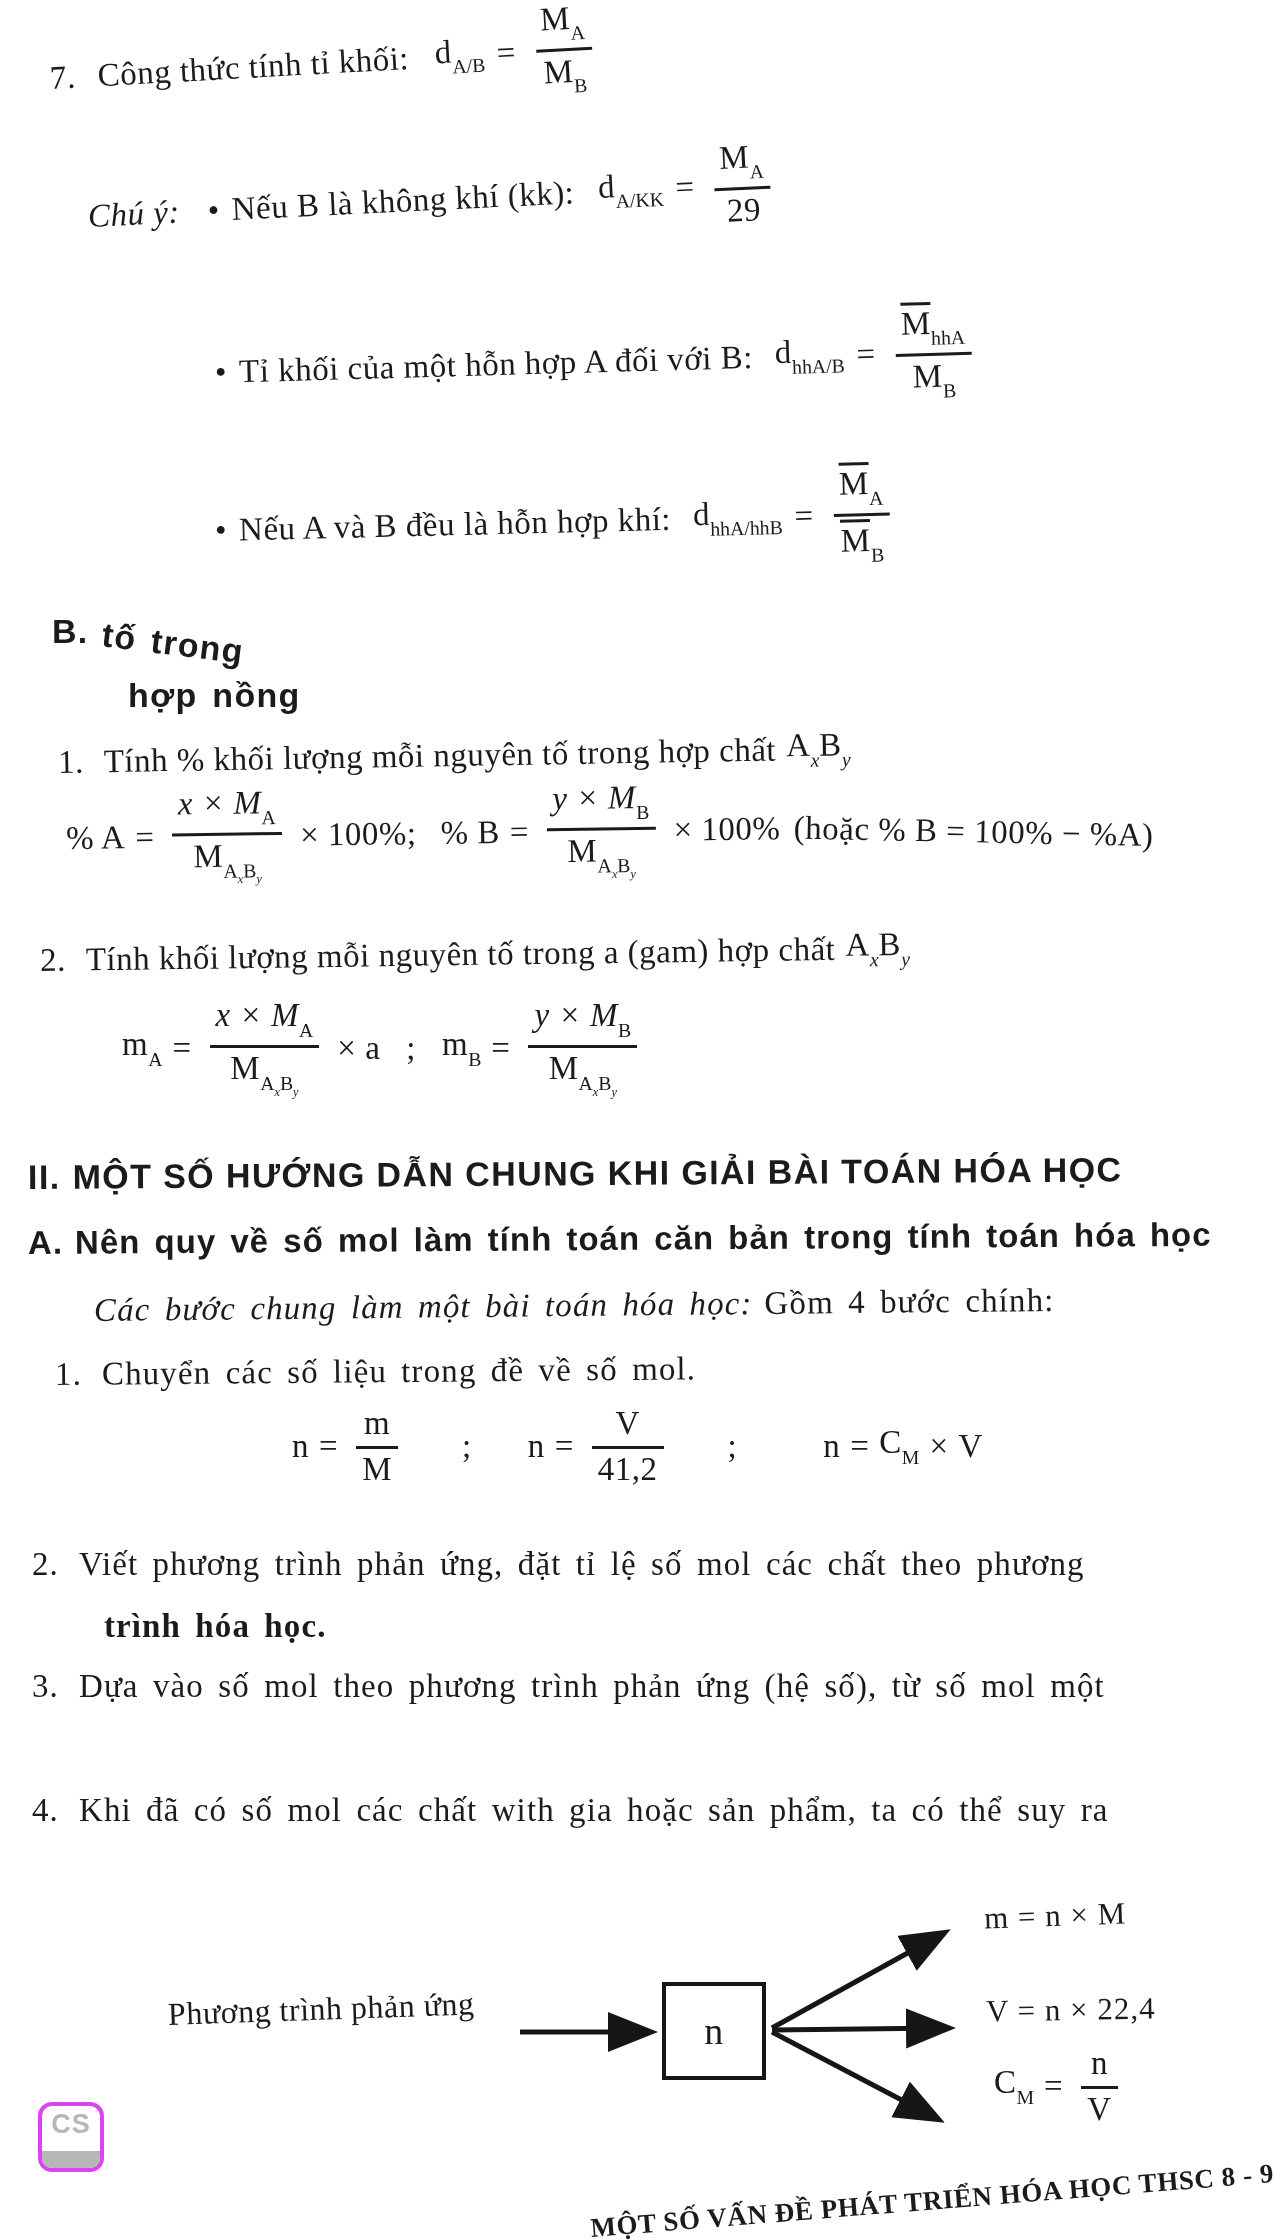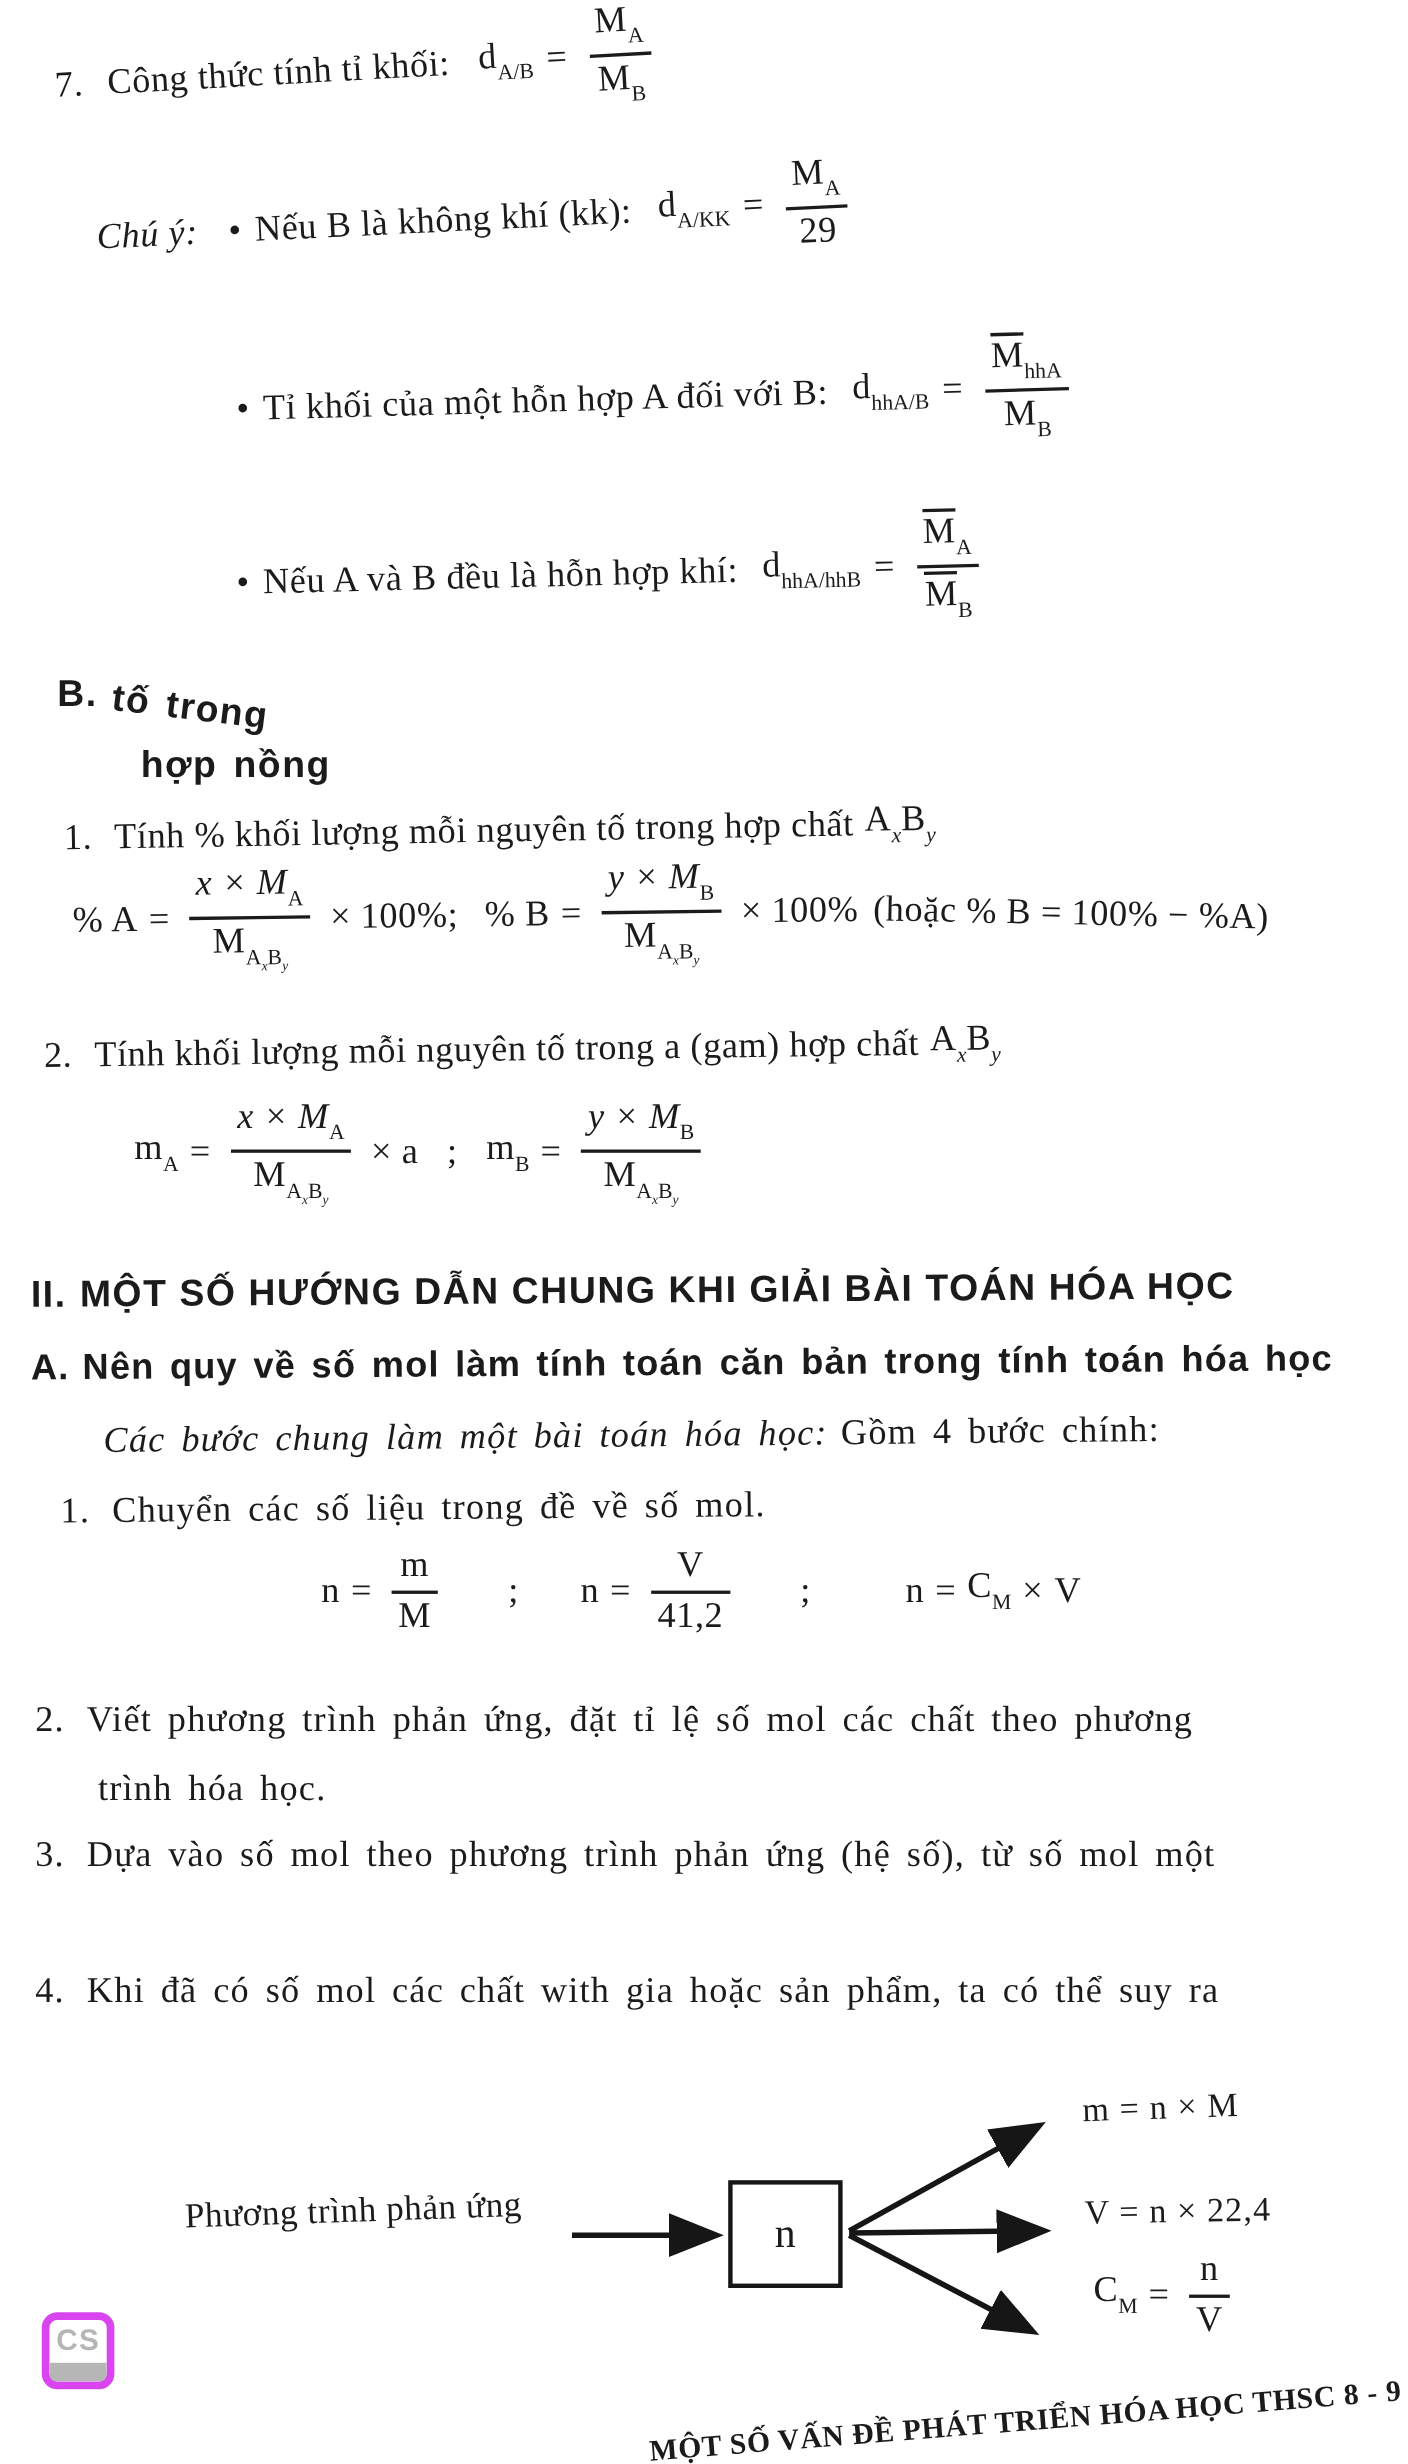--- a/index.html
+++ b/index.html
@@ -13,21 +13,21 @@
   .mk{margin-right:10px;}
   .sb{font-size:.6em;vertical-align:-.55em;letter-spacing:0;}
   .sb2{font-size:.62em;vertical-align:-.45em;}
   .frac{display:inline-flex;flex-direction:column;align-items:center;text-align:center;line-height:1.08;margin:0 8px;}
   .fbar{align-self:stretch;height:0;border-top:3px solid #1b1b1b;margin:4px 0 3px;}
   .fnum,.fden{padding:0 6px;}
   .obar{display:inline-block;border-top:3px solid #1b1b1b;padding-top:2px;line-height:1;}
   .hB{font-size:34px;letter-spacing:1.3px;word-spacing:4px;}
   .step{font-size:33px;letter-spacing:1.1px;word-spacing:5px;}
   .nbox{box-sizing:border-box;border:4px solid #161616;display:flex;align-items:center;justify-content:center;font-size:38px;}
-  .cs-logo{box-sizing:border-box;width:66px;height:70px;border:7px solid #d946ef;border-radius:14px;
+  .cs-logo{box-sizing:border-box;width:66px;height:70px;border:4px solid #d946ef;border-radius:14px;
            display:flex;flex-direction:column;justify-content:space-between;align-items:center;overflow:hidden;}
   .cs-text{font-family:"Liberation Sans",sans-serif;font-weight:bold;font-size:27px;color:#b6b6b6;margin-top:3px;letter-spacing:1px;}
   .cs-bar{width:100%;height:17px;background:#b6b6b6;}
   .scanned{font-family:"Liberation Sans",sans-serif;font-size:46px;color:#bdbdbd;letter-spacing:.5px;}
   .booktitle{font-weight:bold;font-size:27px;letter-spacing:.6px;text-align:right;}
 </style>
 </head>
 <body>
 
 <div class="page">
@@ -185,21 +185,21 @@
       <span><span>C</span><span class="sb">M</span></span>
       <span>×</span>
       <span>V</span>
     </span>
   </div>
 
   <div class="abs row step" style="left:32px;top:1546px;column-gap:10px;">
     <span class="mk">2.</span>
     <span>Viết phương trình phản ứng, đặt tỉ lệ số mol các chất theo phương</span>
   </div>
-  <div class="abs step" style="left:89px;top:1608px;">trình hóa học.</div>
+  <div class="abs step" style="left:104px;top:1608px;font-weight:bold;">trình hóa học.</div>
 
   <div class="abs row step" style="left:32px;top:1668px;column-gap:10px;">
     <span class="mk">3.</span>
     <span>Dựa vào số mol theo phương trình phản ứng (hệ số), từ số mol một</span>
   </div>
 
   <div class="abs row step" style="left:32px;top:1792px;column-gap:10px;">
     <span class="mk">4.</span>
     <span>Khi đã có số mol các chất with gia hoặc sản phẩm, ta có thể suy ra</span>
   </div>

